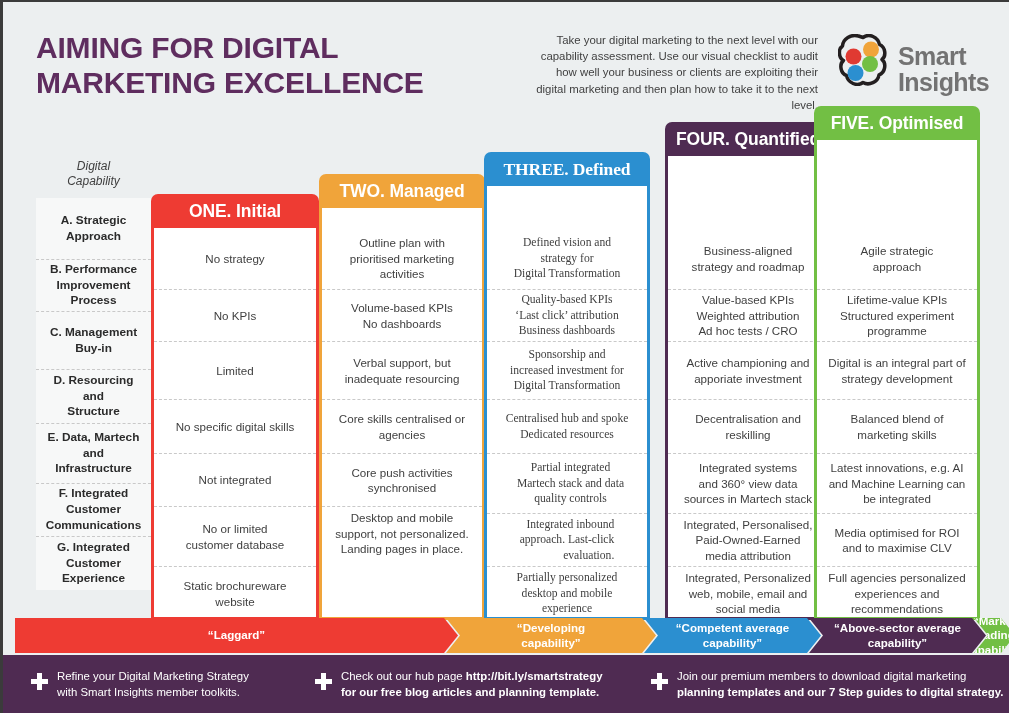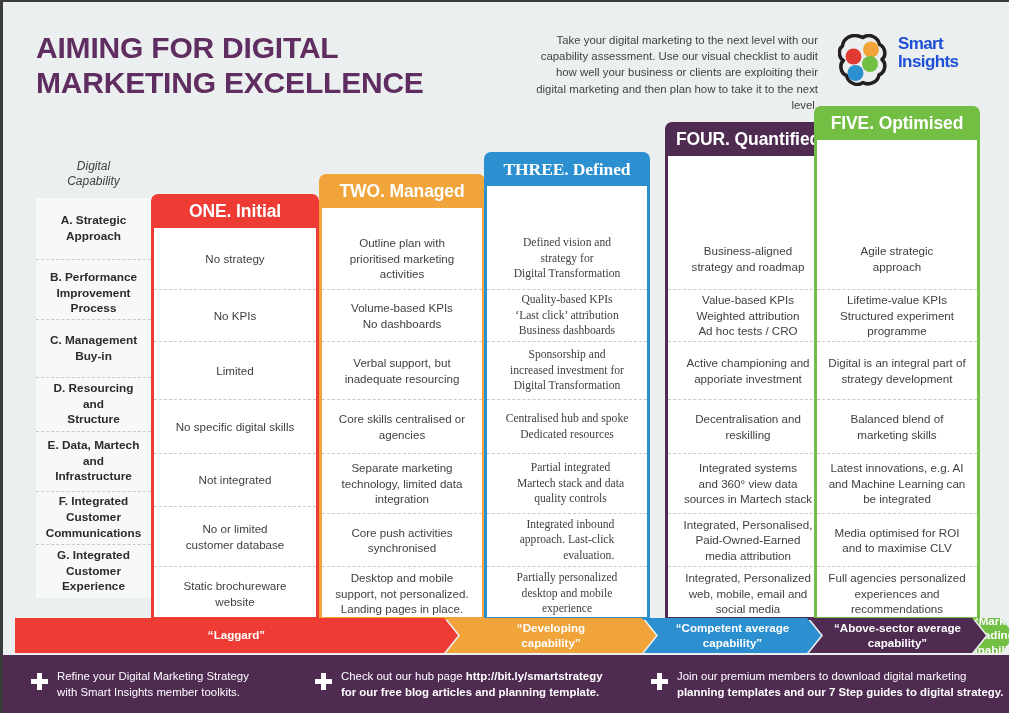--- a/index.html
+++ b/index.html
@@ -25,22 +25,22 @@
     color:#5f2d5f;font-size:30px;font-weight:bold;line-height:1.18;
     letter-spacing:-0.2px;
   }
   #intro{
     position:absolute;left:525px;top:30px;width:290px;
     color:#3f3f3f;font-size:11.4px;line-height:1.42;text-align:right;
   }
   #logo{position:absolute;left:835px;top:32px;width:140px;height:52px;}
   #logo-mark{position:absolute;left:0;top:0;width:54px;height:52px;}
   #logo-text{
-    position:absolute;left:60px;top:1px;
-    font-size:17px;font-weight:bold;color:#1d4ed8;line-height:1.04;
+    position:absolute;left:60px;top:9px;
+    font-size:25px;font-weight:bold;color:#737373;line-height:1.04;
     letter-spacing:-0.6px;
   }
 
   
   #matrix{position:absolute;left:0;top:104px;width:1009px;height:512px;}
 
   .col{position:absolute;box-sizing:border-box;}
   .col-head{
     box-sizing:border-box;width:100%;
     border-radius:7px 7px 0 0;
@@ -134,21 +134,21 @@
           <div>Capability</div>
         </div>
       </div>
       <div id="cap-body">
           <div class="cell" style="height: 62px;">
             <div>
               <div>A. Strategic</div>
               <div>Approach</div>
             </div>
           </div>
-          <div class="cell" style="height: 52px; margin-top: 8px;">
+          <div class="cell" style="height: 52px;">
             <div>
               <div>B. Performance</div>
               <div>Improvement</div>
               <div>Process</div>
             </div>
           </div>
           <div class="cell" style="height: 58px;">
             <div>
               <div>C. Management</div>
               <div>Buy-in</div>
@@ -251,27 +251,20 @@
                 <div>Verbal support, but</div>
                 <div>inadequate resourcing</div>
               </div>
             </div>
             <div class="cell" style="height: 54px;">
               <div>
                 <div>Core skills centralised or</div>
                 <div>agencies</div>
               </div>
             </div>
-            <div class="cell" style="height: 60px;">
-              <div>
-                <div>Separate marketing</div>
-                <div>technology, limited data</div>
-                <div>integration</div>
-              </div>
-            </div>
             <div class="cell" style="height: 53px;">
               <div>
                 <div>Core push activities</div>
                 <div>synchronised</div>
               </div>
             </div>
             <div class="cell" style="height: 53px;">
               <div>
                 <div>Desktop and mobile</div>
                 <div>support, not personalized.</div>

